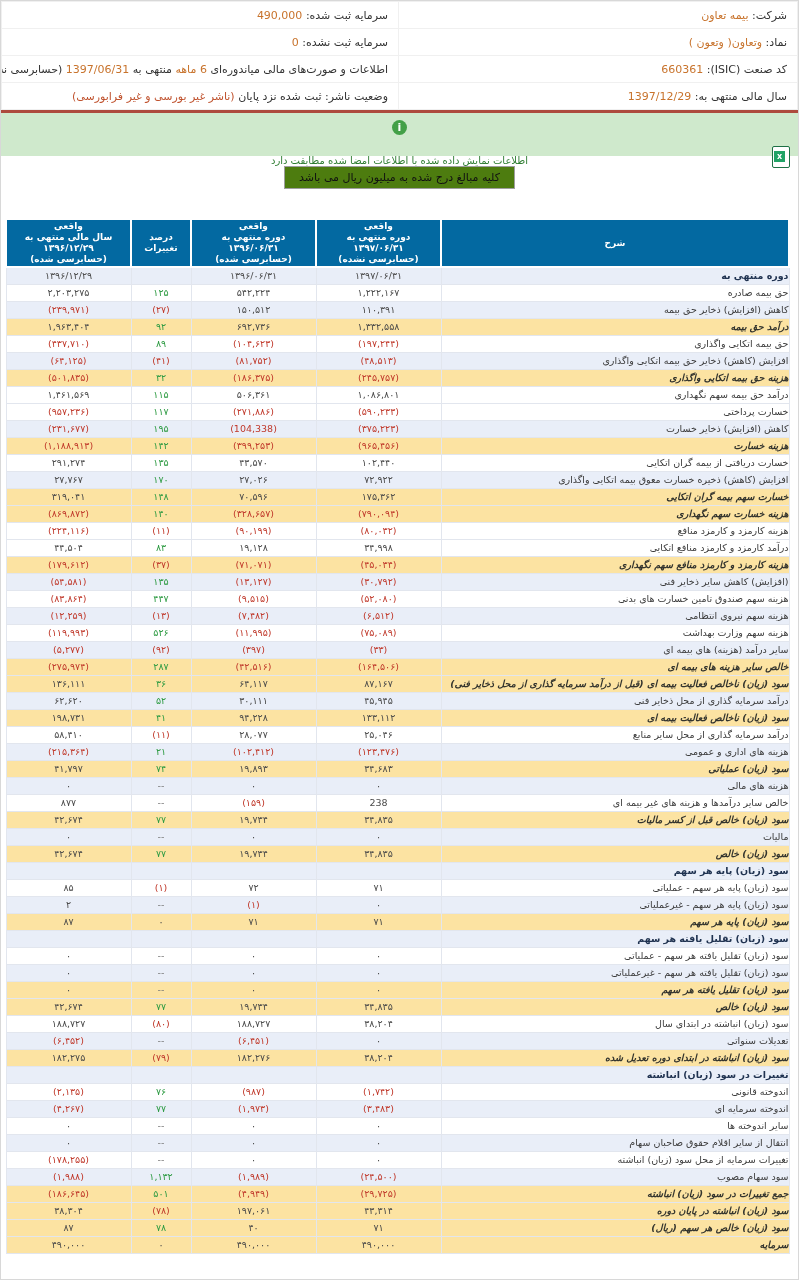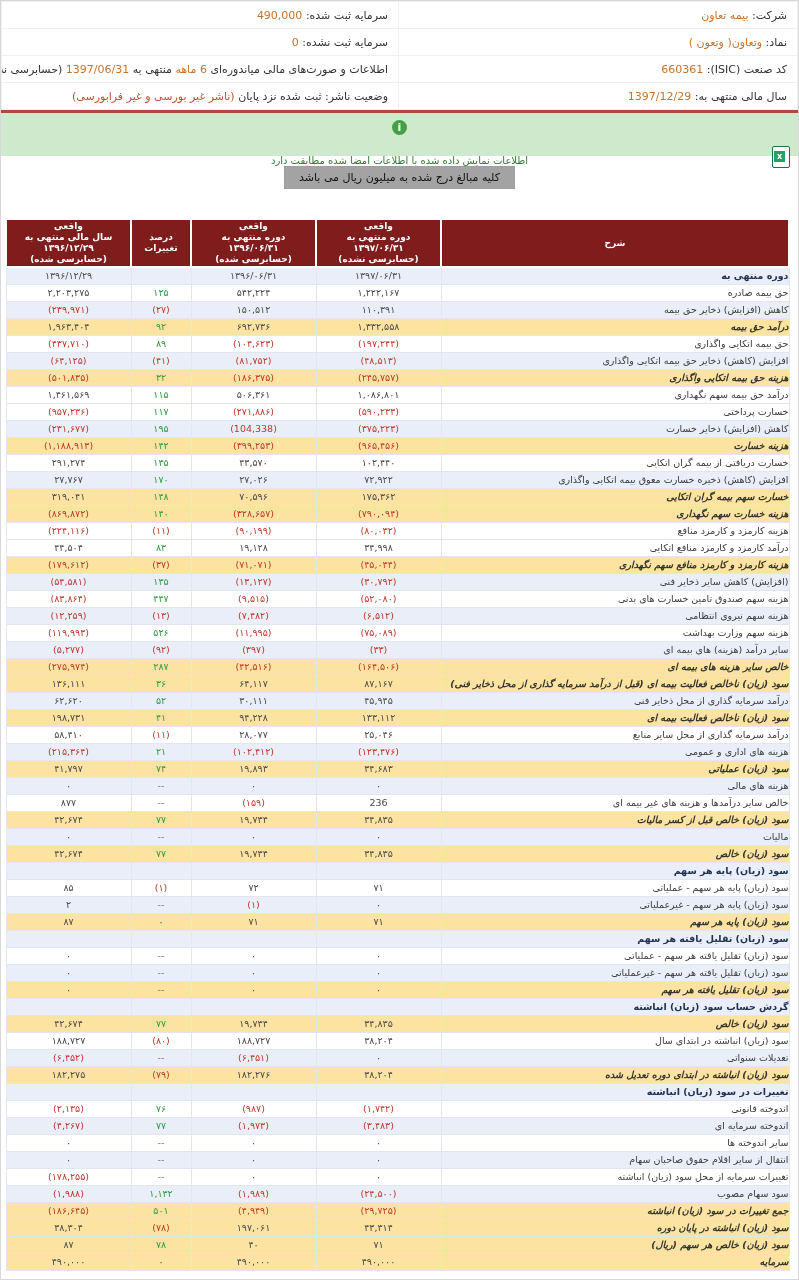--- a/index.html
+++ b/index.html
@@ -17,30 +17,30 @@
   .info-wrap{border-bottom:3px solid #ad4a3d;}
 
   
   .banner{background:#cfe9cc;height:40px;text-align:center;padding-top:3px;box-sizing:content-box;}
   .banner .icn{display:inline-block;width:15px;height:15px;border-radius:50%;background:#43a047;
                color:#fff;font-size:11px;line-height:15px;font-weight:bold;text-align:center;}
   .banner .txt{font-size:10px;color:#2f7d32;margin-top:20px;}
 
   
   .units{position:relative;height:34px;margin-top:6px;text-align:center;}
-  .units .box{display:inline-block;border:1px solid #9e9e9e;background:#a3a3a3;
+  .units .box{display:inline-block;border:1px solid #9e9e9e;background:#4d7c0f;
               padding:4px 14px;font-size:11px;color:#111;margin-top:4px;}
   .excel{position:absolute;right:8px;top:-16px;width:16px;height:20px;background:#fff;
          border:1px solid #1e7145;border-radius:2px;cursor:pointer;}
   .excel .grid{position:absolute;left:1px;top:4px;width:11px;height:11px;background:#21a366;
                color:#fff;font-size:8px;line-height:11px;font-weight:bold;text-align:center;}
 
   
   .fin-table{border-collapse:collapse;table-layout:fixed;width:783px;margin:22px 8px 0 8px;}
-  .fin-table thead th{background:#7f1d1d;color:#fff;font-size:9px;font-weight:bold;
+  .fin-table thead th{background:#0369a1;color:#fff;font-size:9px;font-weight:bold;
                       border:2px solid #fff;height:46px;vertical-align:middle;padding:0;}
   .fin-table thead th div{line-height:11px;text-align:center;}
   .fin-table tbody td{height:16px;line-height:16px;padding:0;font-size:9.5px;
                       border-bottom:1px solid #e2e6ee;border-left:1px solid #e2e6ee;
                       border-right:1px solid #e2e6ee;}
   td.desc{text-align:right;padding:0 6px 0 2px;white-space:nowrap;color:#3a3a3a;}
   td.num,td.pct{text-align:center;white-space:nowrap;}
   .neg{color:#c0392b;}
   .pos{color:#2e9b43;}
   .dk{color:#4a4a4a;}
@@ -372,21 +372,21 @@
         </tr>
         <tr class="r-b">
           <td class="desc">هزینه های مالی</td>
           <td class="num dk">۰</td>
           <td class="num dk">۰</td>
           <td class="pct dim">--</td>
           <td class="num dk">۰</td>
         </tr>
         <tr class="r-w">
           <td class="desc">خالص سایر درآمدها و هزینه های غیر بیمه ای</td>
-          <td class="num dk">236</td>
+          <td class="num dk">238</td>
           <td class="num neg">(۱۵۹)</td>
           <td class="pct dim">--</td>
           <td class="num dk">۸۷۷</td>
         </tr>
         <tr class="r-o">
           <td class="desc">سود (زیان) خالص قبل از کسر مالیات</td>
           <td class="num dk">۳۴,۸۳۵</td>
           <td class="num dk">۱۹,۷۳۴</td>
           <td class="pct pos">۷۷</td>
           <td class="num dk">۴۲,۶۷۴</td>
@@ -454,27 +454,20 @@
           <td class="pct dim">--</td>
           <td class="num dk">۰</td>
         </tr>
         <tr class="r-o">
           <td class="desc">سود (زیان) تقلیل یافته هر سهم</td>
           <td class="num dk">۰</td>
           <td class="num dk">۰</td>
           <td class="pct dim">--</td>
           <td class="num dk">۰</td>
         </tr>
-        <tr class="r-s">
-          <td class="desc">گردش حساب سود (زیان) انباشته</td>
-          <td class="num dk"></td>
-          <td class="num dk"></td>
-          <td class="pct dk"></td>
-          <td class="num dk"></td>
-        </tr>
         <tr class="r-o">
           <td class="desc">سود (زیان) خالص</td>
           <td class="num dk">۳۴,۸۳۵</td>
           <td class="num dk">۱۹,۷۳۴</td>
           <td class="pct pos">۷۷</td>
           <td class="num dk">۴۲,۶۷۴</td>
         </tr>
         <tr class="r-w">
           <td class="desc">سود (زیان) انباشته در ابتدای سال</td>
           <td class="num dk">۳۸,۲۰۴</td>

